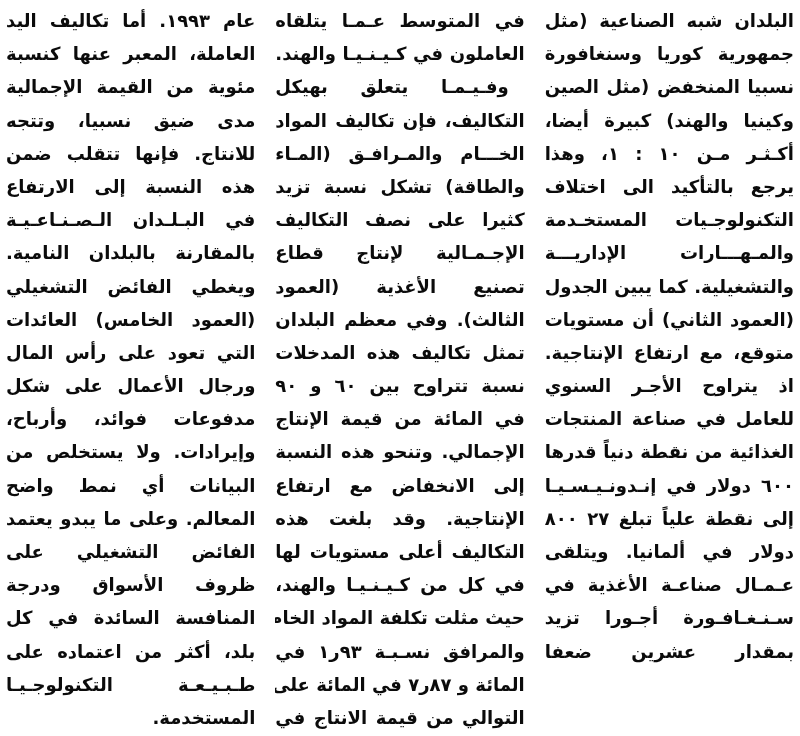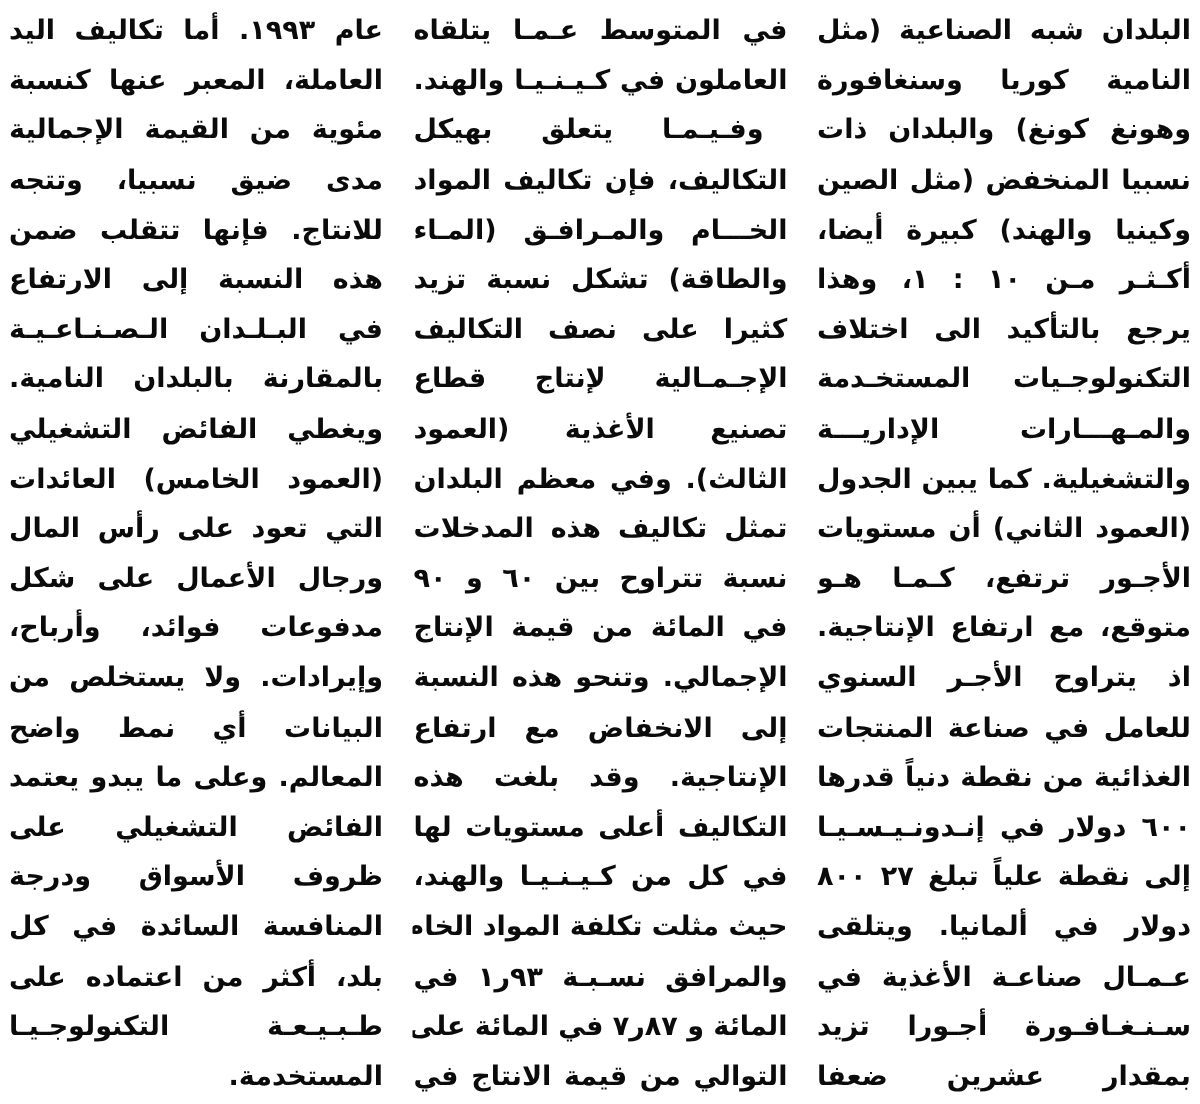--- a/index.html
+++ b/index.html
@@ -44,31 +44,29 @@
   .line.indent {
     text-indent: 16px;
   }
 </style>
 </head>
 <body>
 
 <div class="page">
   <div class="column">
       <div class="line">البلدان شبه الصناعية (مثل</div>
-      <div class="line">النامية كوريا وسنغافورة</div>
-      <div class="line">وهونغ كونغ) والبلدان ذات</div>
+      <div class="line">جمهورية كوريا وسنغافورة</div>
       <div class="line">نسبيا المنخفض (مثل الصين</div>
       <div class="line">وكينيا والهند) كبيرة أيضا،</div>
       <div class="line">أكـثـر مـن ١٠ : ١، وهذا</div>
       <div class="line">يرجع بالتأكيد الى اختلاف</div>
       <div class="line">التكنولوجـيات المستخـدمة</div>
       <div class="line">والمـهـــارات الإداريـــة</div>
       <div class="line">والتشغيلية. كما يبين الجدول</div>
       <div class="line">(العمود الثاني) أن مستويات</div>
-      <div class="line">الأجـور ترتفع، كـمـا هـو</div>
       <div class="line">متوقع، مع ارتفاع الإنتاجية.</div>
       <div class="line">اذ يتراوح الأجـر السنوي</div>
       <div class="line">للعامل في صناعة المنتجات</div>
       <div class="line">الغذائية من نقطة دنياً قدرها</div>
       <div class="line">٦٠٠ دولار في إنـدونـيـسـيـا</div>
       <div class="line">إلى نقطة علياً تبلغ ‪٢٧ ٨٠٠‬</div>
       <div class="line">دولار في ألمانيا. ويتلقى</div>
       <div class="line">عـمـال صناعـة الأغذية في</div>
       <div class="line">سـنـغـافـورة أجـورا تزيد</div>
       <div class="line">بمقدار عشرين ضعفا</div>

